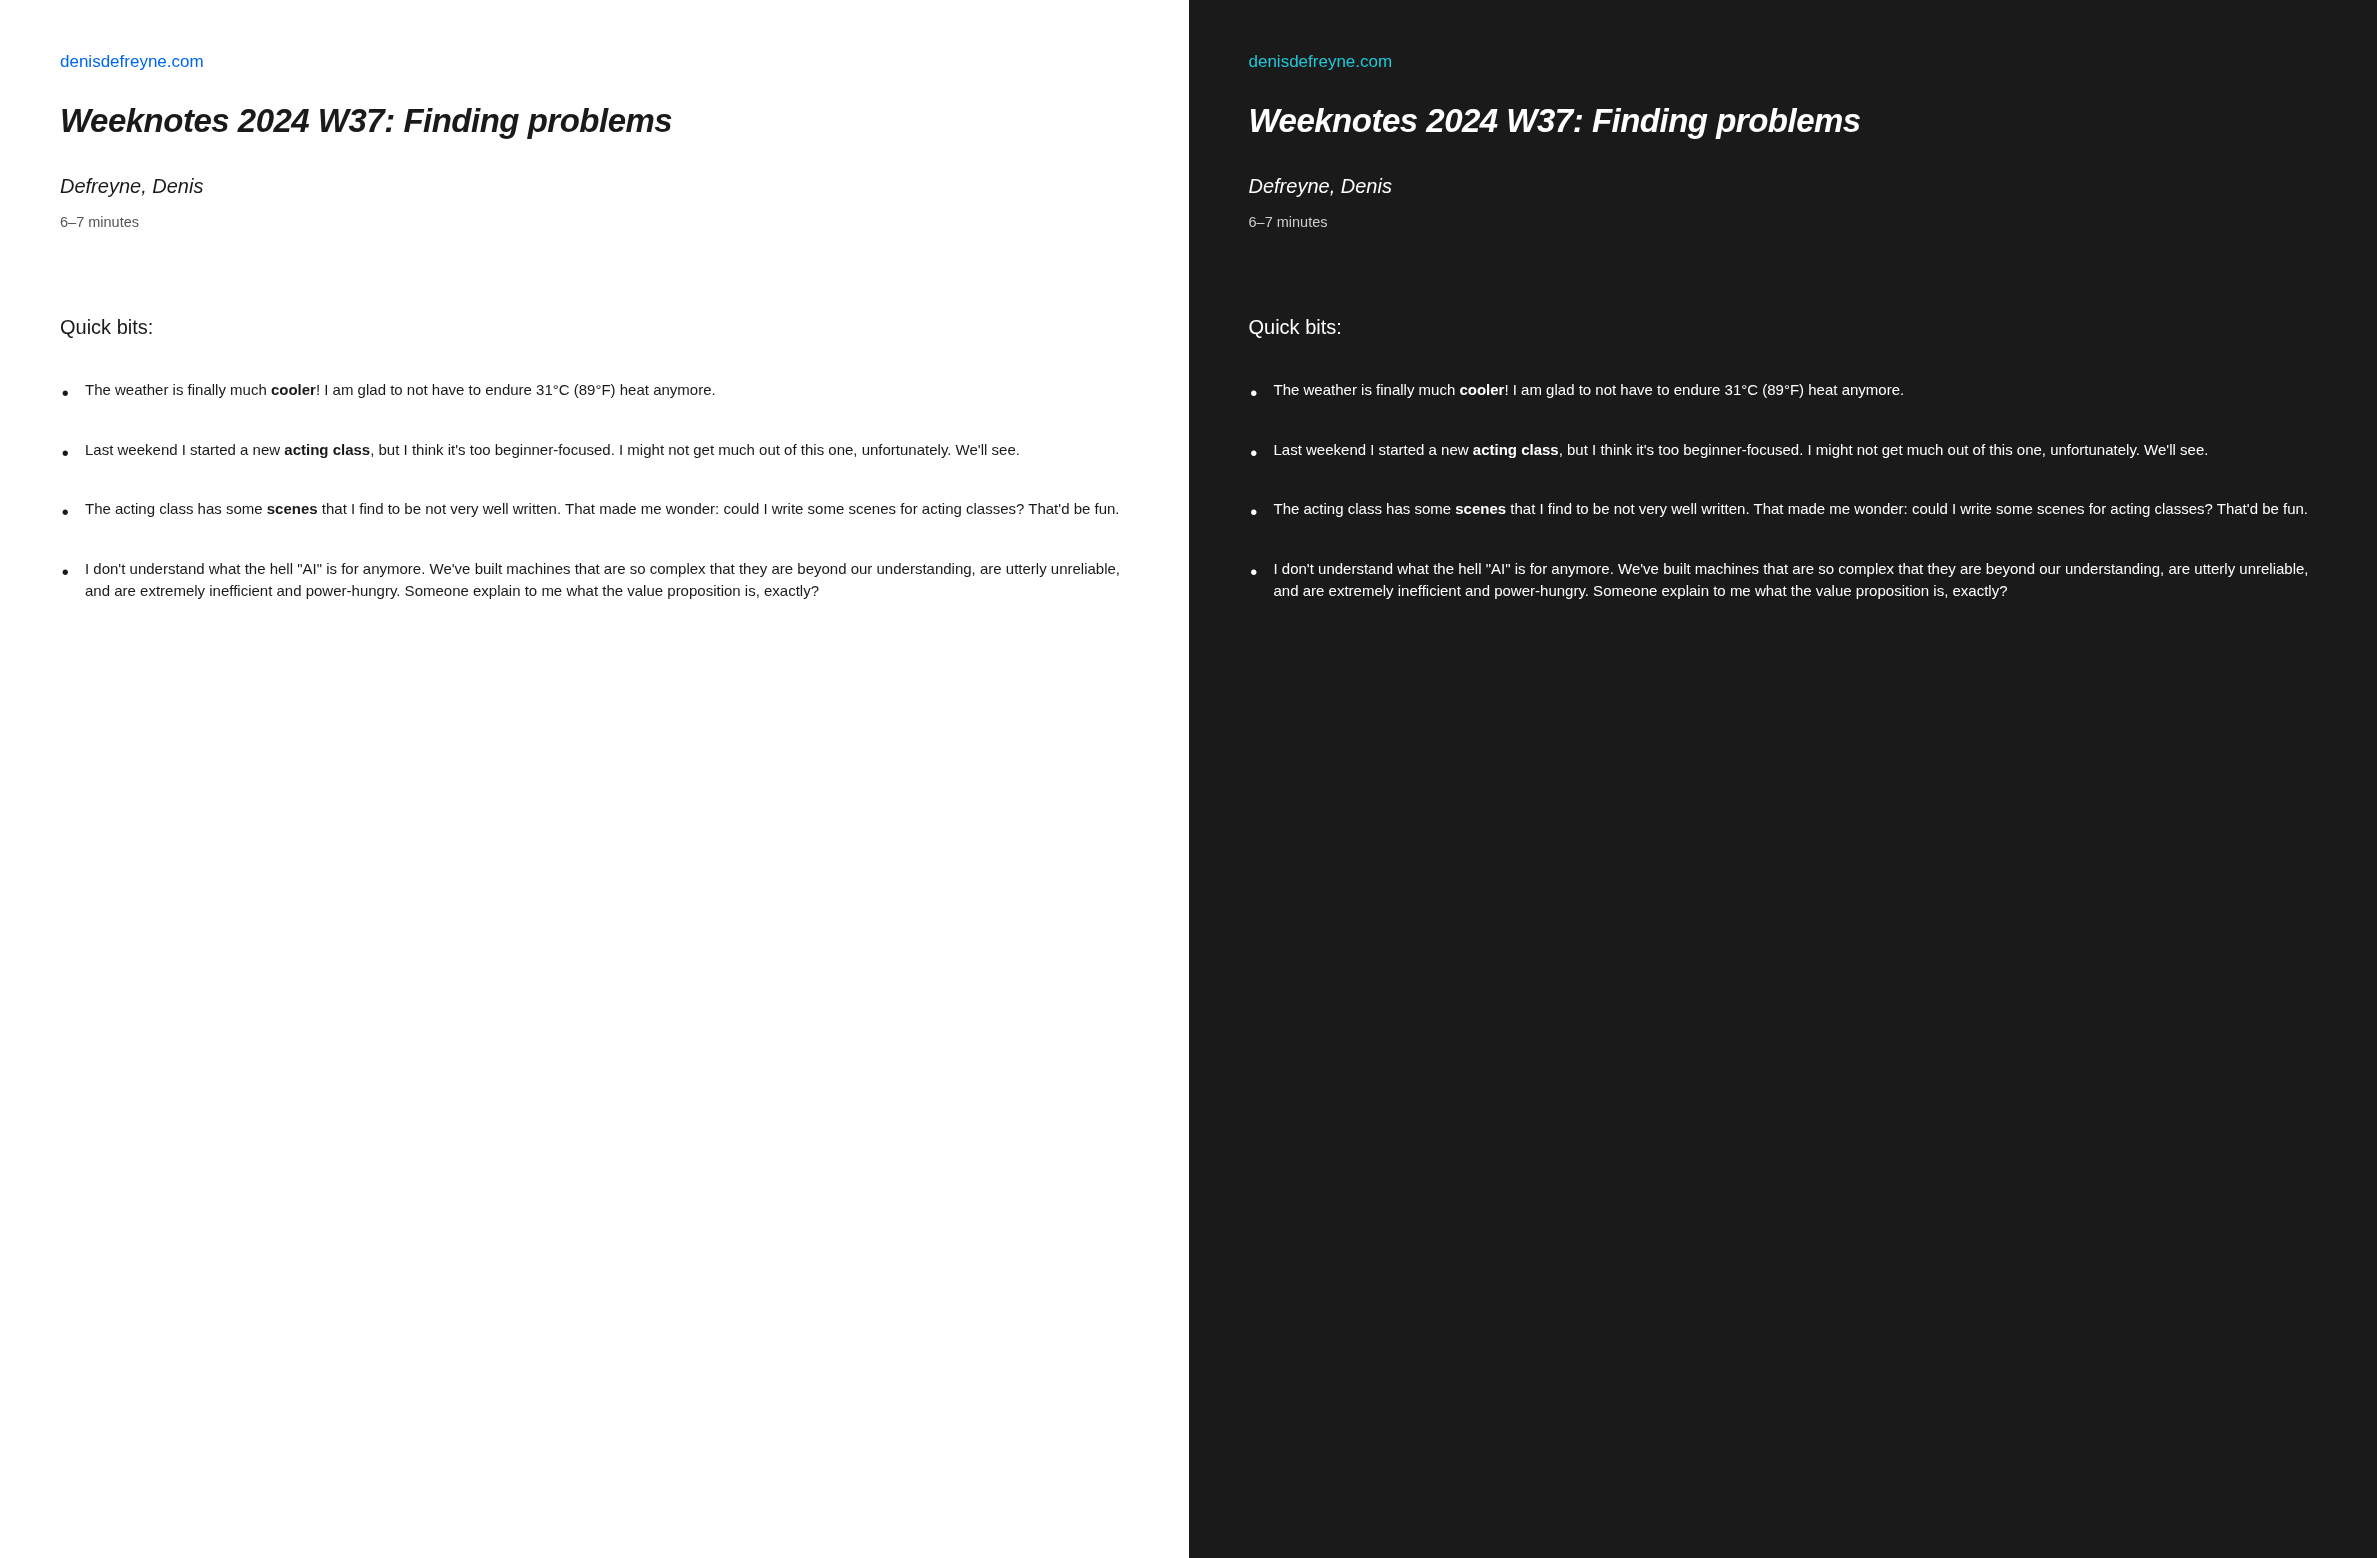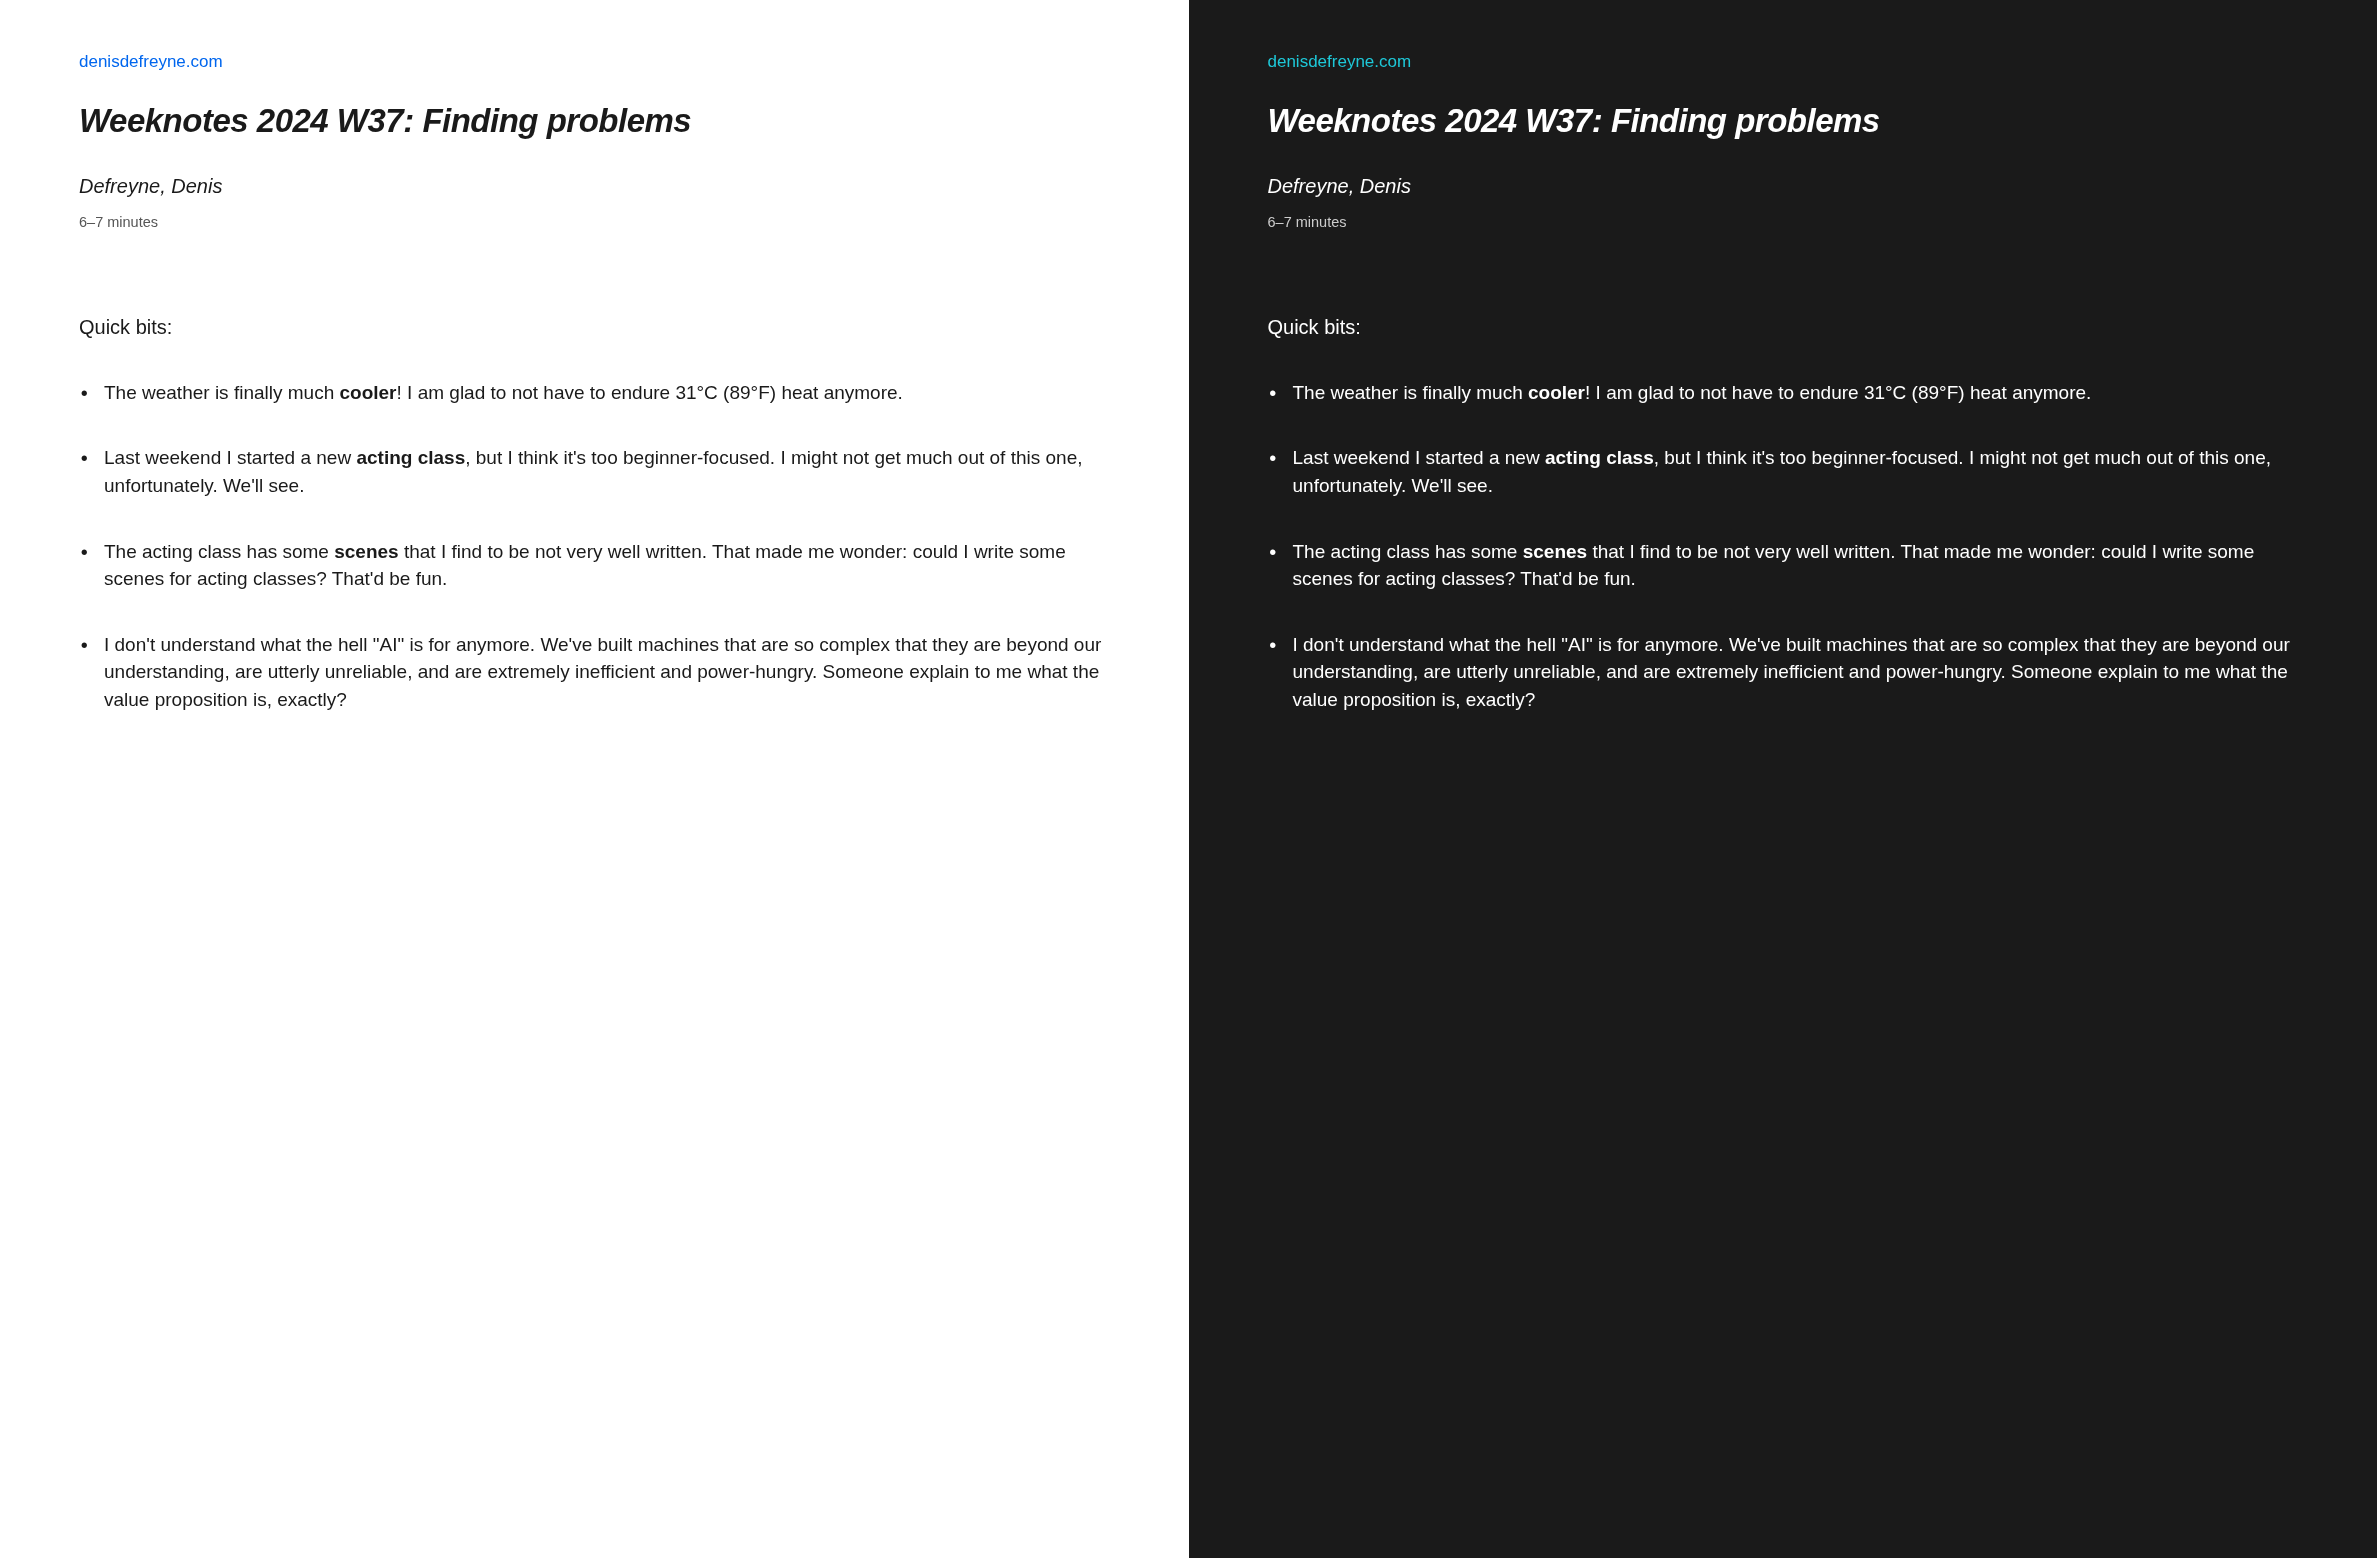--- a/index.html
+++ b/index.html
@@ -7,21 +7,21 @@
       padding: 0;
       box-sizing: border-box;
     }
     body {
       font-family: -apple-system, BlinkMacSystemFont, "Segoe UI", Helvetica, Arial, sans-serif;
       display: flex;
       min-height: 100vh;
     }
     .pane {
       width: 50%;
-      padding: 52px 79px;
+      padding: 52px 60px;
     }
     .pane-light {
       background: #ffffff;
       color: #1a1a1a;
     }
     .pane-dark {
       background: #1a1a1a;
       color: #ffffff;
     }
     .site-link {
@@ -63,21 +63,21 @@
       font-size: 20px;
       margin-bottom: 40px;
     }
     ul {
       list-style: none;
       padding-left: 0;
     }
     li {
       position: relative;
       padding-left: 25px;
-      font-size: 19px;
+      font-size: 15px;
       line-height: 1.45;
       margin-bottom: 38px;
     }
     li::before {
       content: "•";
       position: absolute;
       left: 1.8px;
       top: 0;
       font-size: 20px;
     }

